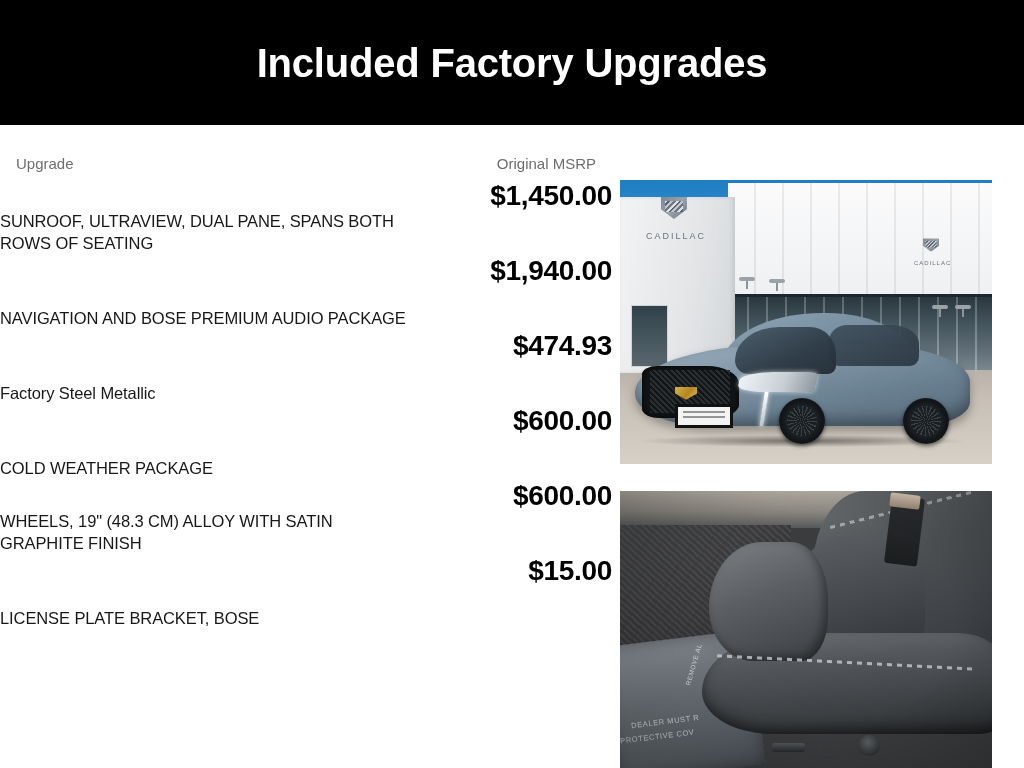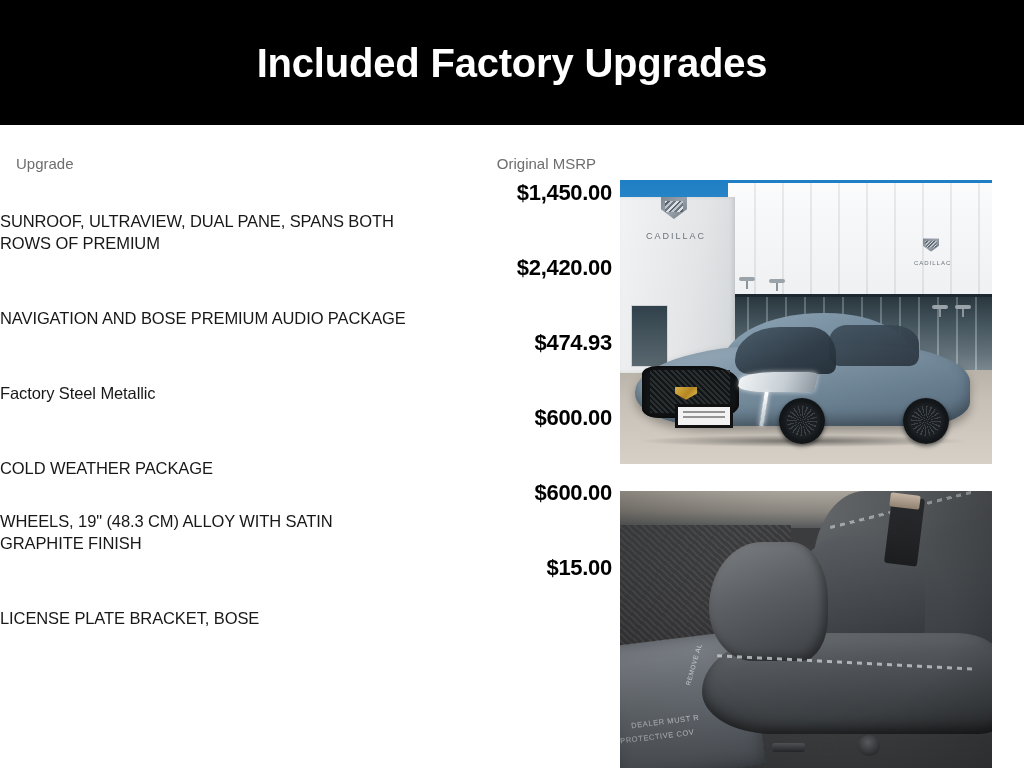--- a/index.html
+++ b/index.html
@@ -59,21 +59,21 @@
     padding-right:10px;
     font-size:16.5px;
     line-height:1.33;
     color:#181818;
     letter-spacing:-0.1px;
   }
   .u-price {
     text-align:right;
     padding-right:16px;
     padding-top:4px;
-    font-size:22px;
+    font-size:28px;
     font-weight:bold;
     color:#000000;
     letter-spacing:-0.3px;
     white-space:nowrap;
   }
 
   
   .photo {
     position:absolute;
     left:620px;
@@ -365,26 +365,26 @@
         <col class="c-price">
       </colgroup>
       <thead>
         <tr class="head-row">
           <th class="h-label">Upgrade</th>
           <th class="h-price">Original MSRP</th>
         </tr>
       </thead>
       <tbody>
         <tr class="urow">
-          <td class="u-label">SUNROOF, ULTRAVIEW, DUAL PANE, SPANS BOTH ROWS OF PREMIUM</td>
+          <td class="u-label">SUNROOF, ULTRAVIEW, DUAL PANE, SPANS BOTH ROWS OF SEATING</td>
           <td class="price u-price">$1,450.00</td>
         </tr>
         <tr class="urow">
           <td class="u-label">NAVIGATION AND BOSE PREMIUM AUDIO PACKAGE</td>
-          <td class="price u-price">$2,420.00</td>
+          <td class="price u-price">$1,940.00</td>
         </tr>
         <tr class="urow">
           <td class="u-label">Factory Steel Metallic</td>
           <td class="price u-price">$474.93</td>
         </tr>
         <tr class="urow">
           <td class="u-label">COLD WEATHER PACKAGE</td>
           <td class="price u-price">$600.00</td>
         </tr>
         <tr class="urow">

